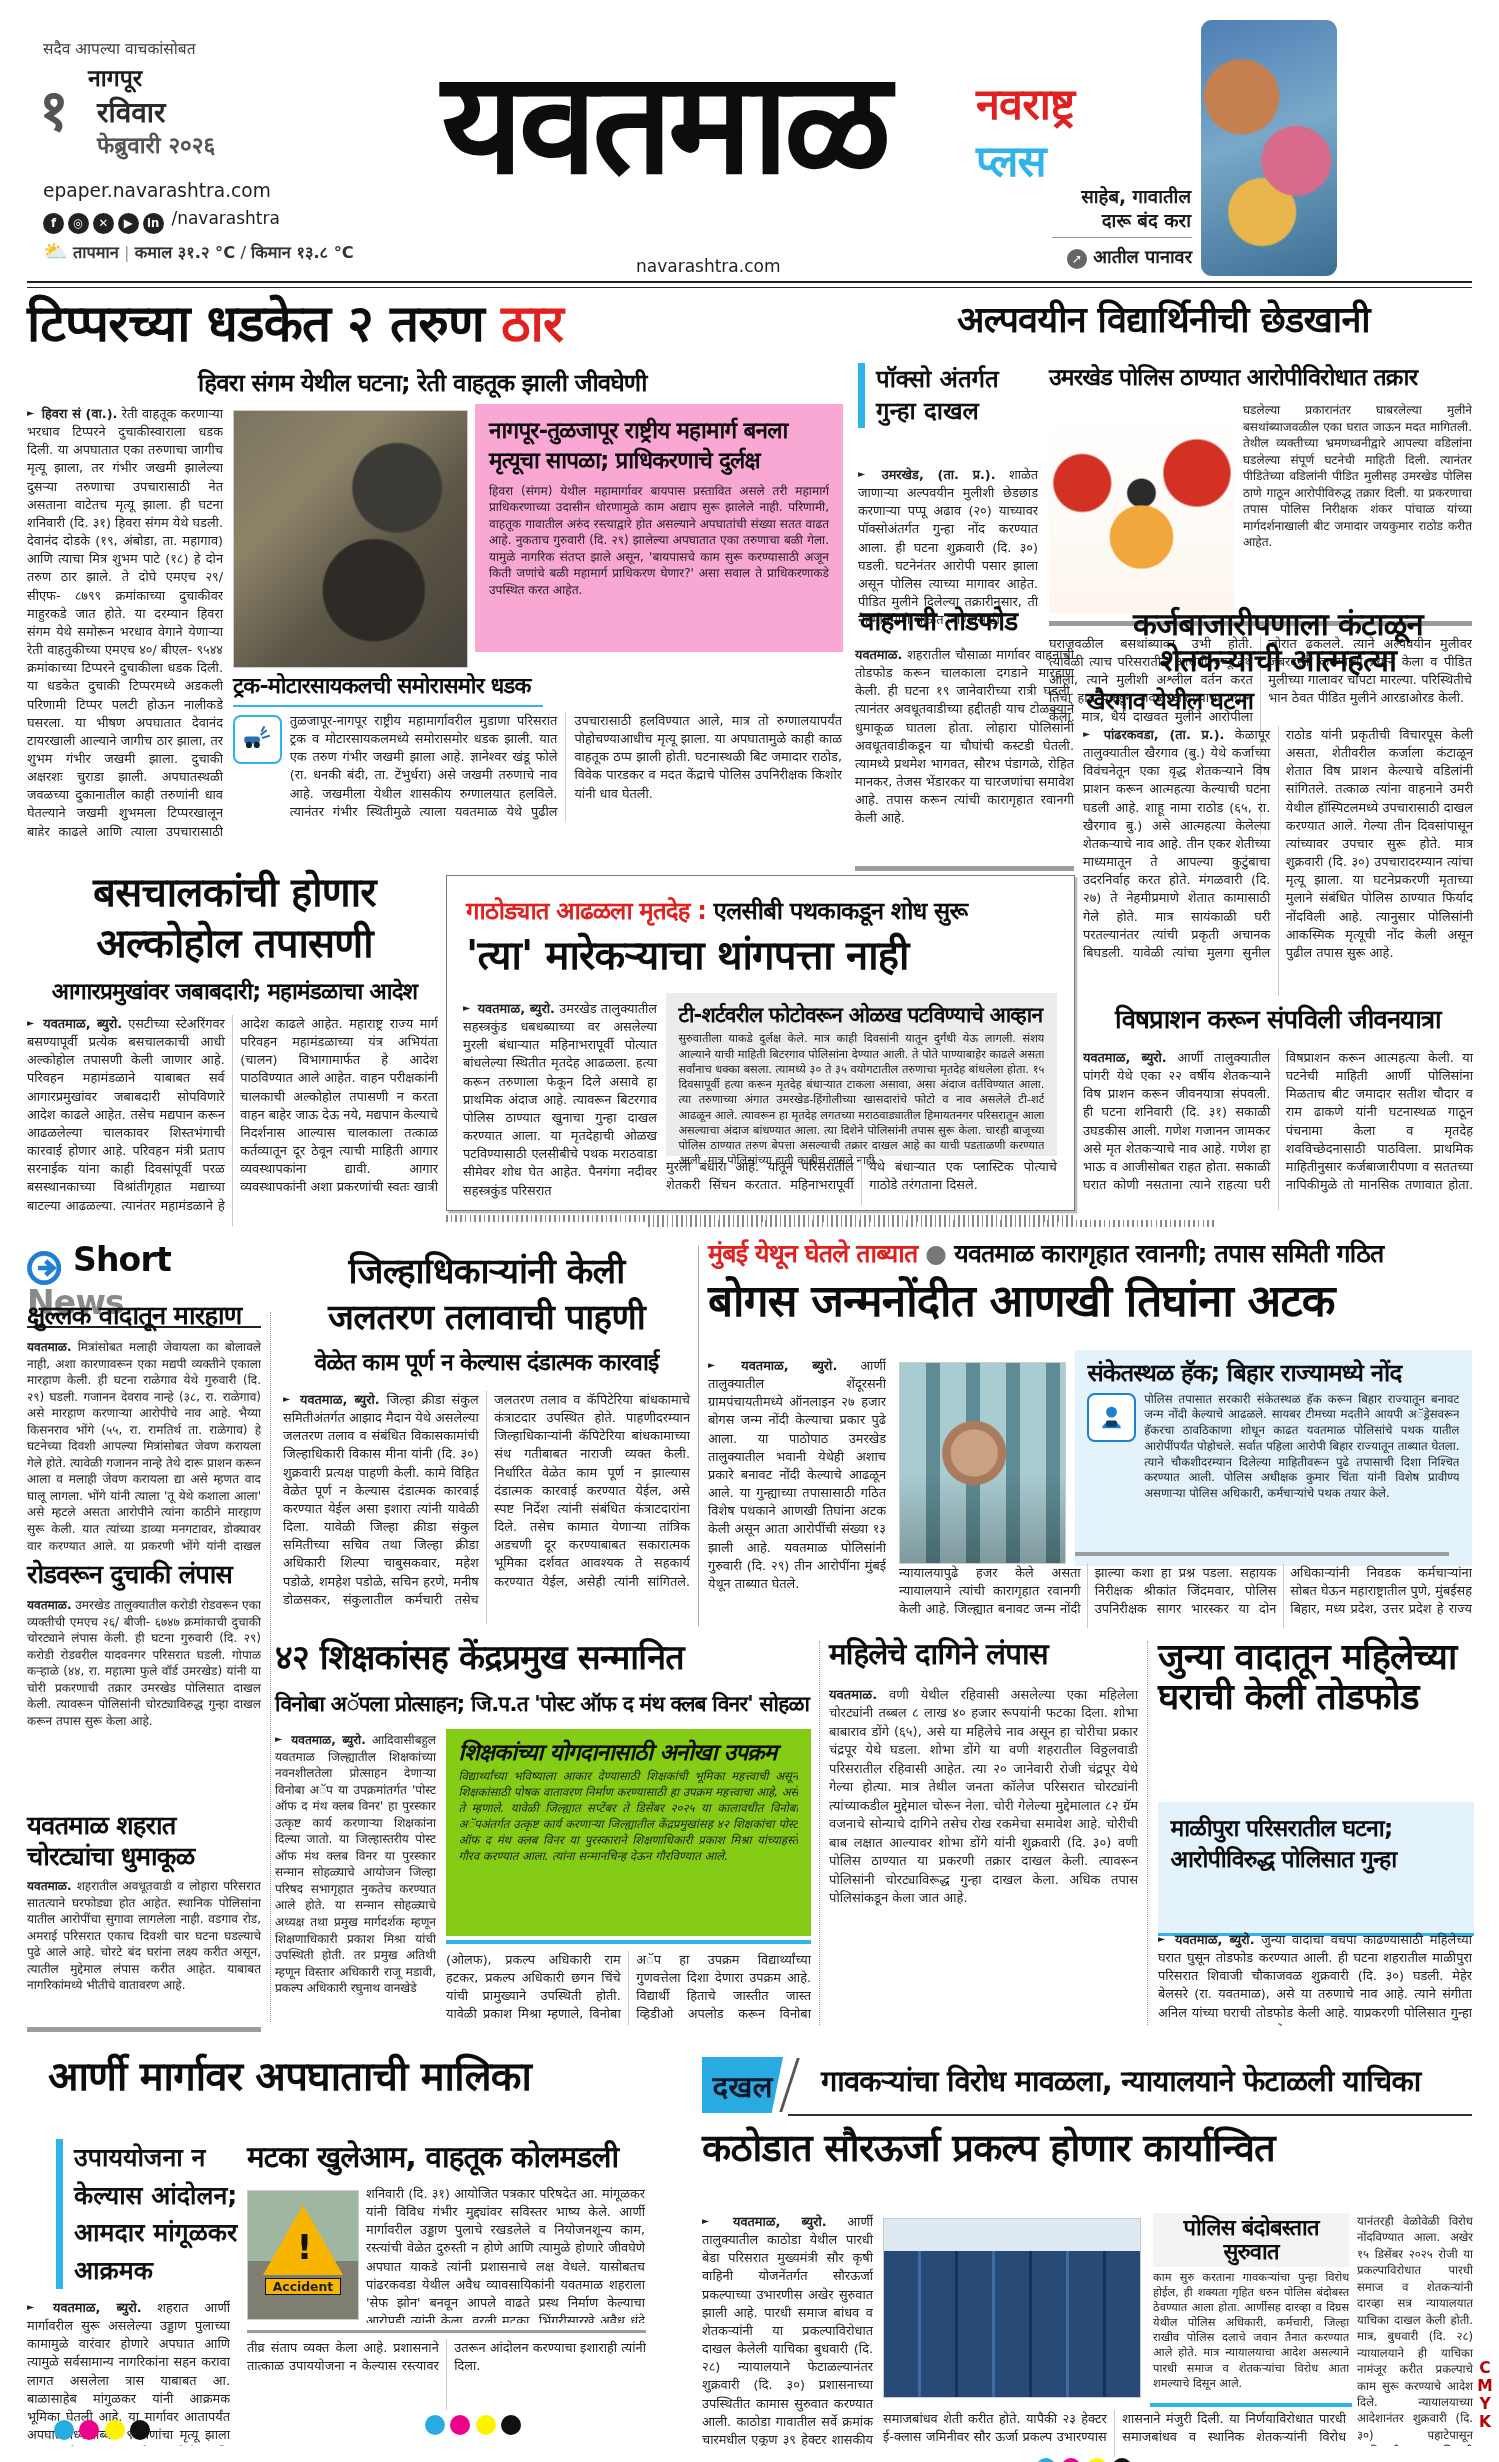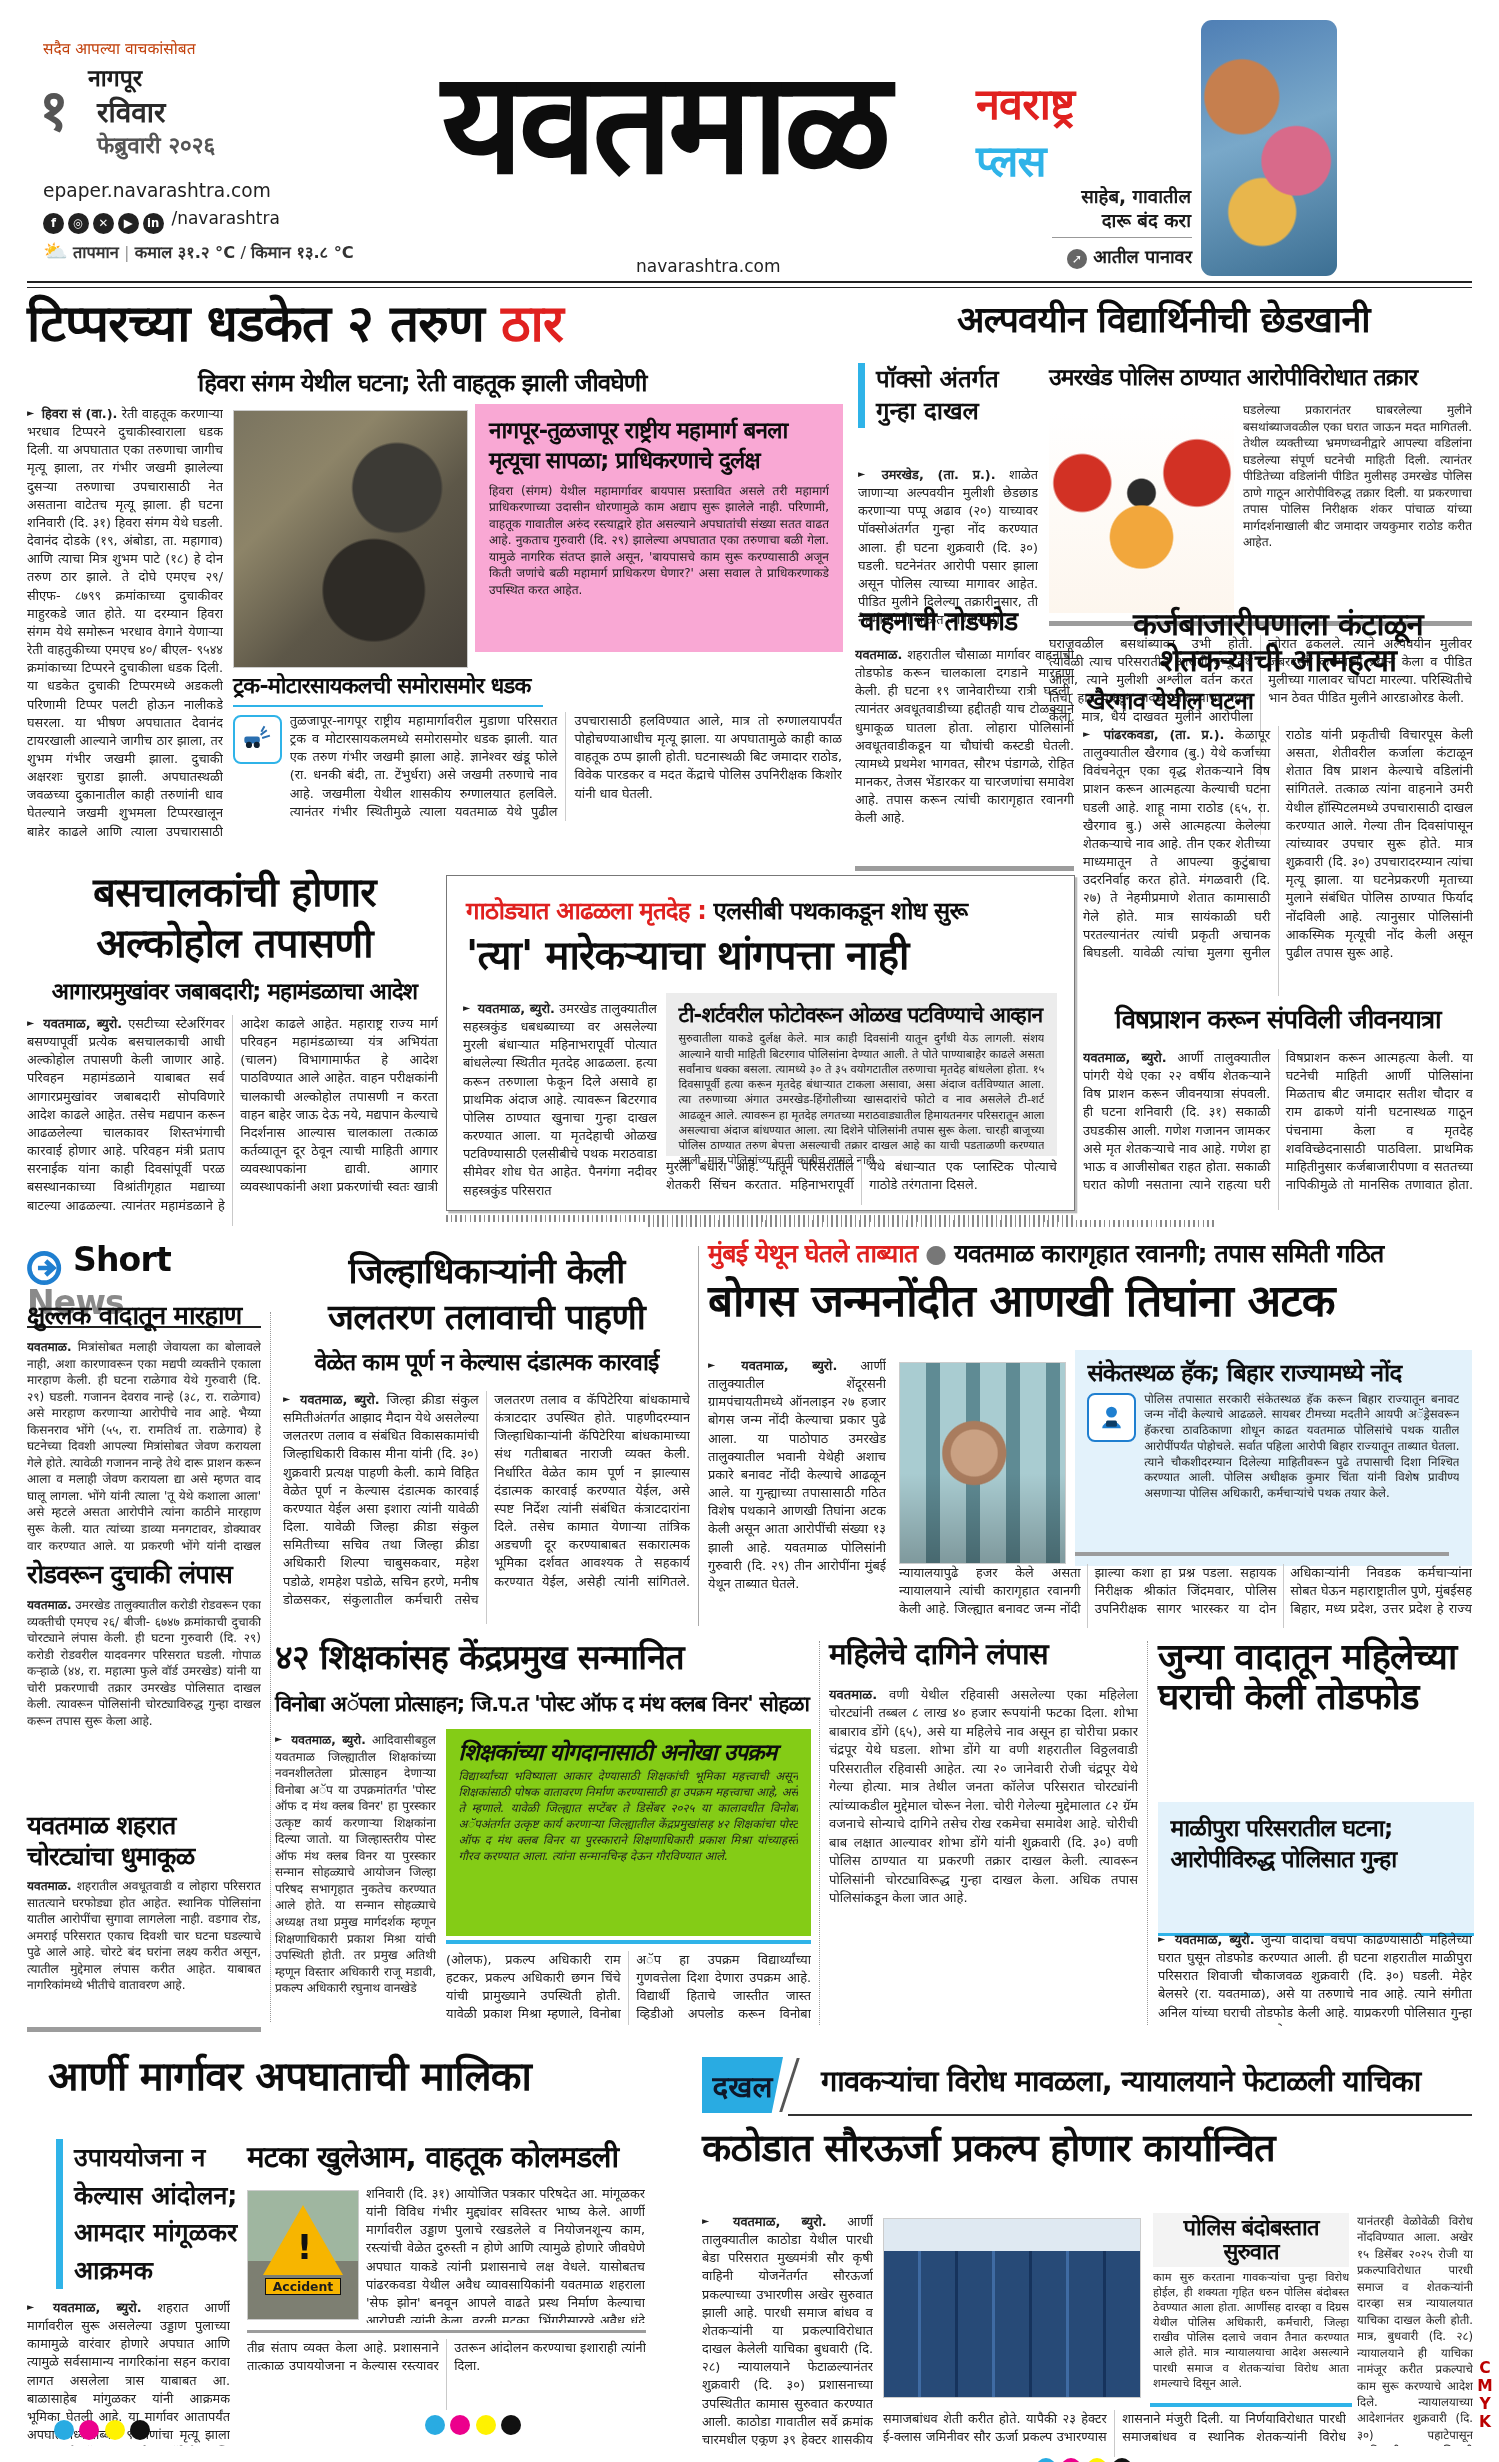--- a/index.html
+++ b/index.html
@@ -56,21 +56,21 @@
             border-bottom:70px solid #f7b500;position:relative;}
   .cmyk span{display:inline-block;width:20px;height:20px;border-radius:50%;margin-right:5.4px;}
   .graybar{background:#9c9c9c;height:5.4px;}
   .vrt{writing-mode:vertical-rl;text-orientation:upright;font-weight:bold;font-size:15.5px;color:#b00;}
 </style>
 </head>
 <body>
 
 <div id="page">
 
-  <div class="abs" style="left:43px;top:37px;font-size:15.5px;color:#c2410c;">सदैव आपल्या वाचकांसोबत</div>
+  <div class="abs" style="left:43px;top:37px;font-size:15.5px;color:#404040;">सदैव आपल्या वाचकांसोबत</div>
   <div class="abs" style="left:43px;top:61px;font-size:23px;font-weight:bold;margin-left:45px;">नागपूर</div>
   <div class="abs" style="left:39px;top:82px;font-size:57px;font-weight:bold;color:#555;line-height:1;">१</div>
   <div class="abs" style="left:97px;top:92px;font-size:28px;font-weight:bold;color:#2b2b2b;">रविवार</div>
   <div class="abs" style="left:97px;top:129px;font-size:22.5px;color:#555;font-weight:bold;">फेब्रुवारी २०२६</div>
   <div class="abs" style="left:43px;top:180px;font-size:18.6px;color:#222;">epaper.navarashtra.com</div>
   <div class="abs" style="left:43px;top:208px;">
     <span class="soc">f</span><span class="soc">◎</span><span class="soc">✕</span><span class="soc">▶</span><span class="soc">in</span>
     <span style="font-size:17px;vertical-align:3.1px;">/navarashtra</span>
   </div>
   <div class="abs" style="left:43px;top:239px;font-size:16.3px;color:#333;">

